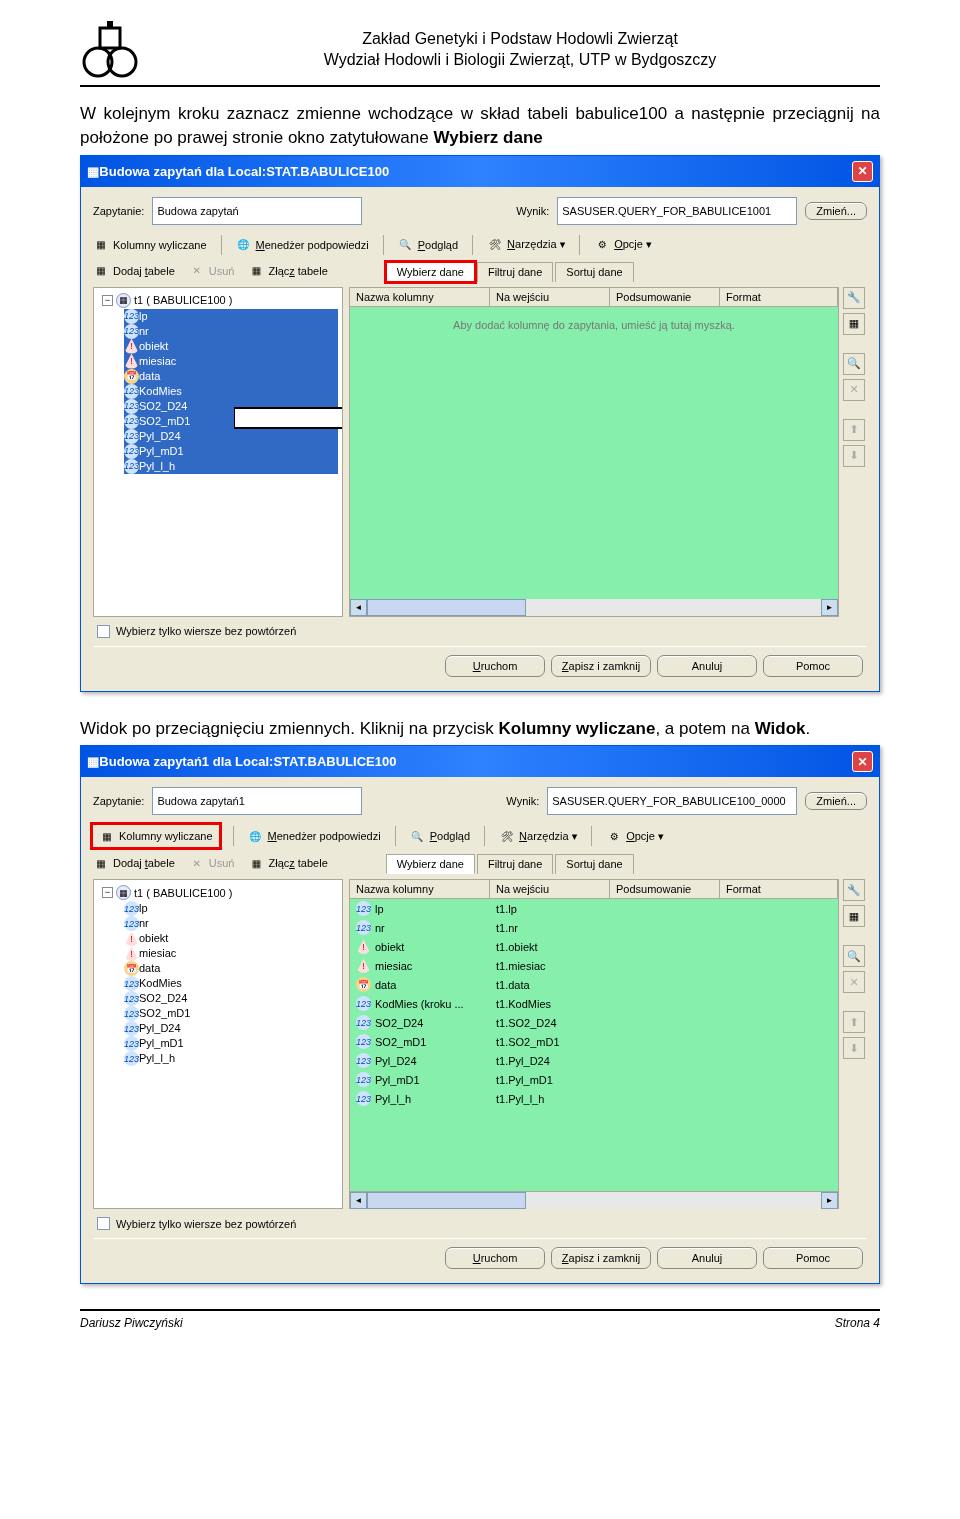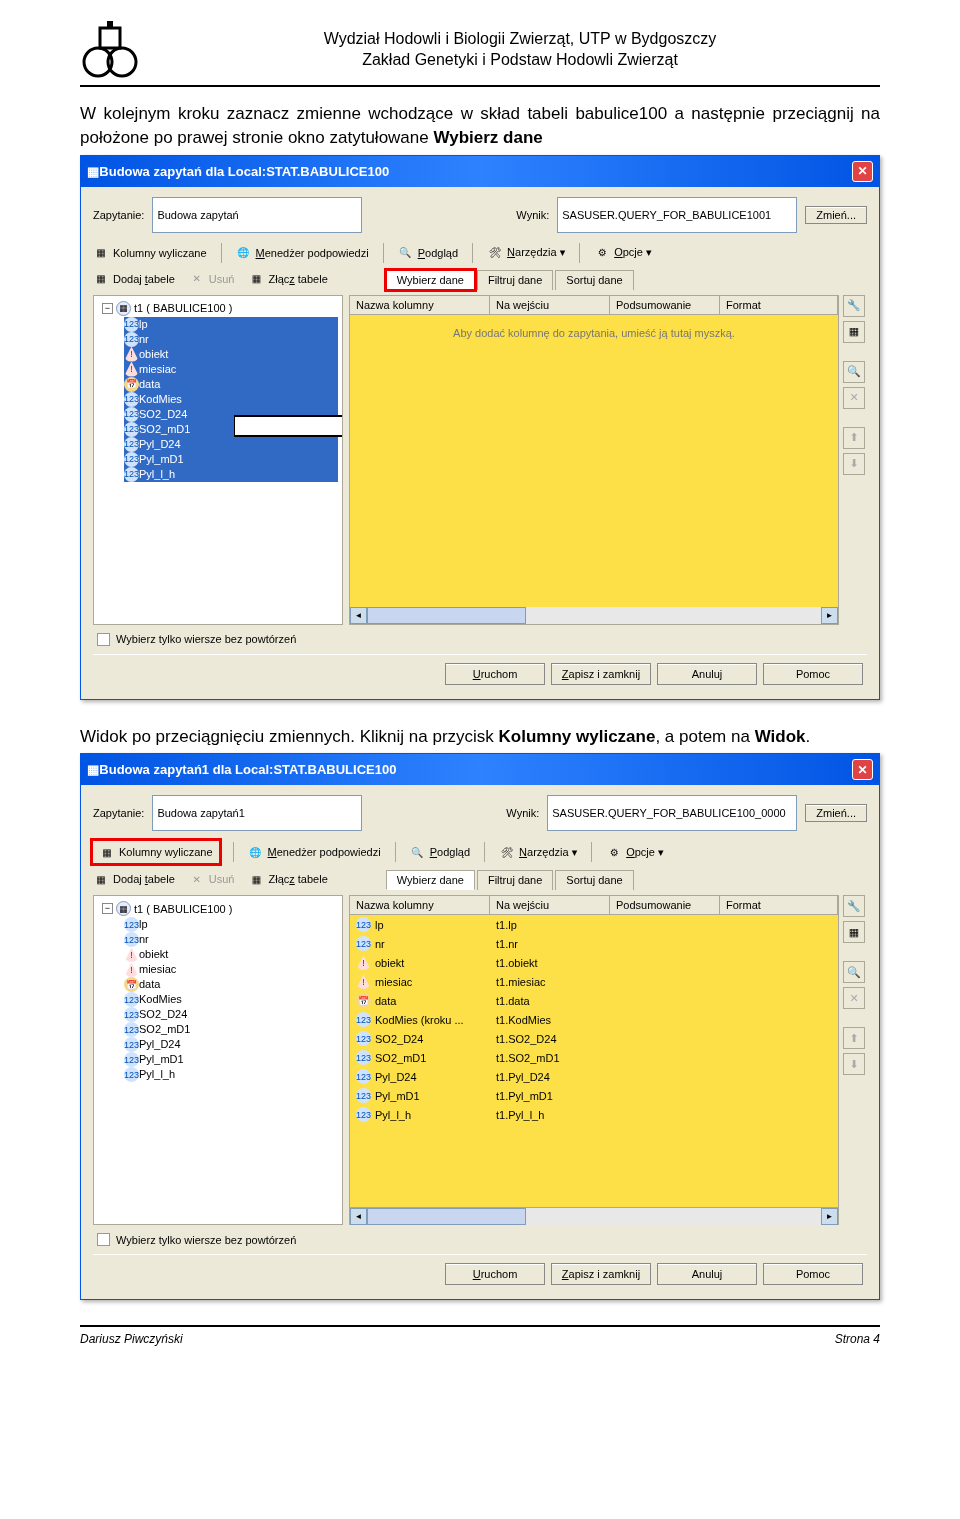--- a/index.html
+++ b/index.html
@@ -12,50 +12,50 @@
 .footer { border-top: 2px solid #000; margin-top: 15px; padding-top: 5px; display: flex; justify-content: space-between; font-style: italic; font-size: 12px; }
 
 .window { border: 1px solid #0054e3; background: #ece9d8; margin: 5px 0 25px 0; font-family: Tahoma, sans-serif; font-size: 11px; box-shadow: 2px 2px 4px rgba(0,0,0,0.3); }
 .titlebar { background: linear-gradient(to right, #0054e3, #2e82ff, #0054e3); color: #fff; padding: 5px 6px; display: flex; align-items: center; font-weight: bold; font-size: 13px; }
 .titlebar .spacer { flex: 1; }
 .close-btn { width: 21px; height: 21px; background: #e04343; border: 1px solid #fff; display: flex; align-items: center; justify-content: center; color: #fff; font-weight: bold; font-size: 12px; border-radius: 3px; }
 .win-body { padding: 10px 12px; }
 
 .row { display: flex; align-items: center; gap: 8px; margin-bottom: 10px; }
 .label { font-size: 11px; }
-.text-input { border: 1px solid #7f9db9; background: #fff; padding: 2px 4px; font-size: 11px; height: 36px; }
-.btn { background: #ece9d8; border: 1px solid #888; border-radius: 0; padding: 2px 10px; font-size: 11px; box-shadow: inset 0 1px #fff; }
+.text-input { border: 1px solid #7f9db9; background: #fff; padding: 2px 4px; font-size: 11px; height: 28px; }
+.btn { background: #ece9d8; border: 1px solid #888; border-radius: 7px; padding: 2px 10px; font-size: 11px; box-shadow: inset 0 1px #fff; }
 
 .toolbar { display: flex; align-items: center; gap: 14px; margin-bottom: 6px; flex-wrap: wrap; }
 .tb-item { display: flex; align-items: center; gap: 4px; color: #000; font-size: 11px; }
 .tb-item.disabled { color: #999; }
 .tb-sep { width: 1px; height: 20px; background: #aca899; }
 .tb-icon { width: 16px; height: 16px; display: flex; align-items: center; justify-content: center; font-size: 10px; }
 .ul { text-decoration: underline; }
 
 .tabstrip { display: flex; border-bottom: 1px solid #aca899; margin-bottom: 0; }
 .tab { padding: 3px 10px; border: 1px solid #aca899; border-bottom: none; background: #ece9d8; margin-right: 2px; font-size: 11px; position: relative; top: 1px; }
 .tab.active { background: #fff; border-bottom: 1px solid #fff; }
 .tab.highlight { outline: 3px solid #e00; outline-offset: -1px; }
 
 .split { display: flex; gap: 6px; height: 330px; }
 .tree-panel { width: 250px; border: 1px solid #aca899; background: #fff; padding: 4px; overflow: auto; }
 .tree-root { list-style: none; }
 .tree-root li { padding: 1px 0 1px 4px; white-space: nowrap; display: flex; align-items: center; gap: 3px; }
 .tree-children { list-style: none; padding-left: 26px; }
 .tree-children li.sel { background: #316ac5; color: #fff; }
 .node-icon { width: 15px; height: 15px; display: inline-flex; align-items: center; justify-content: center; font-size: 9px; border-radius: 8px; flex-shrink: 0; }
-.ico-num { background: #cfe3ff; color: #0050b3; }
+.ico-num { background: #cfe3ff; color: #0050b3; font-style: italic; }
 .ico-tri { background: #fdd; color: #c00; width: 15px; height: 15px; clip-path: polygon(50% 0, 100% 100%, 0 100%); }
 .ico-cal { background: #f5d58a; }
 .ico-tbl { background: #e8e8ff; border: 1px solid #7f9db9; }
 .expander { width: 11px; height: 11px; border: 1px solid #888; background: #fff; display: inline-flex; align-items: center; justify-content: center; font-size: 9px; line-height: 1; }
 
 .grid-area { flex: 1; display: flex; gap: 4px; }
-.grid-panel { flex: 1; border: 1px solid #aca899; background: #fde047; display: flex; flex-direction: column; }
+.grid-panel { flex: 1; border: 1px solid #aca899; background: #86efac; display: flex; flex-direction: column; }
 .grid-header { display: flex; background: #ece9d8; border-bottom: 1px solid #aca899; }
 .gh-cell { padding: 3px 6px; border-right: 1px solid #aca899; font-size: 11px; }
 .grid-body { flex: 1; overflow: auto; position: relative; }
 .placeholder-text { text-align: center; color: #777; padding: 12px; font-size: 11px; }
 .grid-row { display: flex; border-bottom: 0px; }
 .gr-cell { padding: 2px 6px; font-size: 11px; display: flex; align-items: center; gap: 4px; }
 .grid-scroll { border-top: 1px solid #aca899; height: 17px; display: flex; align-items: center; }
 .sb-track { flex: 1; background: #e8e8e8; height: 17px; position: relative; }
 .sb-thumb { position: absolute; left: 0; top: 0; height: 100%; width: 35%; background: #c8d6ef; border: 1px solid #7f9db9; }
 .sb-arrow { width: 17px; height: 17px; background: #cde; border: 1px solid #7f9db9; display: flex; align-items: center; justify-content: center; font-size: 8px; }
@@ -80,22 +80,22 @@
 <div class="page">
 
 <div class="header">
   <svg class="logo" viewBox="0 0 60 60">
     <circle cx="18" cy="42" r="14" fill="none" stroke="#000" stroke-width="3"></circle>
     <circle cx="42" cy="42" r="14" fill="none" stroke="#000" stroke-width="3"></circle>
     <rect x="20" y="8" width="20" height="20" fill="none" stroke="#000" stroke-width="3"></rect>
     <rect x="27" y="1" width="6" height="8" fill="#000"></rect>
   </svg>
   <div class="header-text">
+    <div>Zakład Genetyki i Podstaw Hodowli Zwierząt</div>
     <div>Wydział Hodowli i Biologii Zwierząt, UTP w Bydgoszczy</div>
-    <div>Zakład Genetyki i Podstaw Hodowli Zwierząt</div>
   </div>
 </div>
 
 <p class="body-text">
   <span>W kolejnym kroku zaznacz zmienne wchodzące w skład tabeli babulice100 a następnie przeciągnij na położone po prawej stronie okno zatytułowane </span><b>Wybierz dane</b>
 </p>
 
 <div class="window">
   <div class="titlebar">
     <span>▦ </span>

